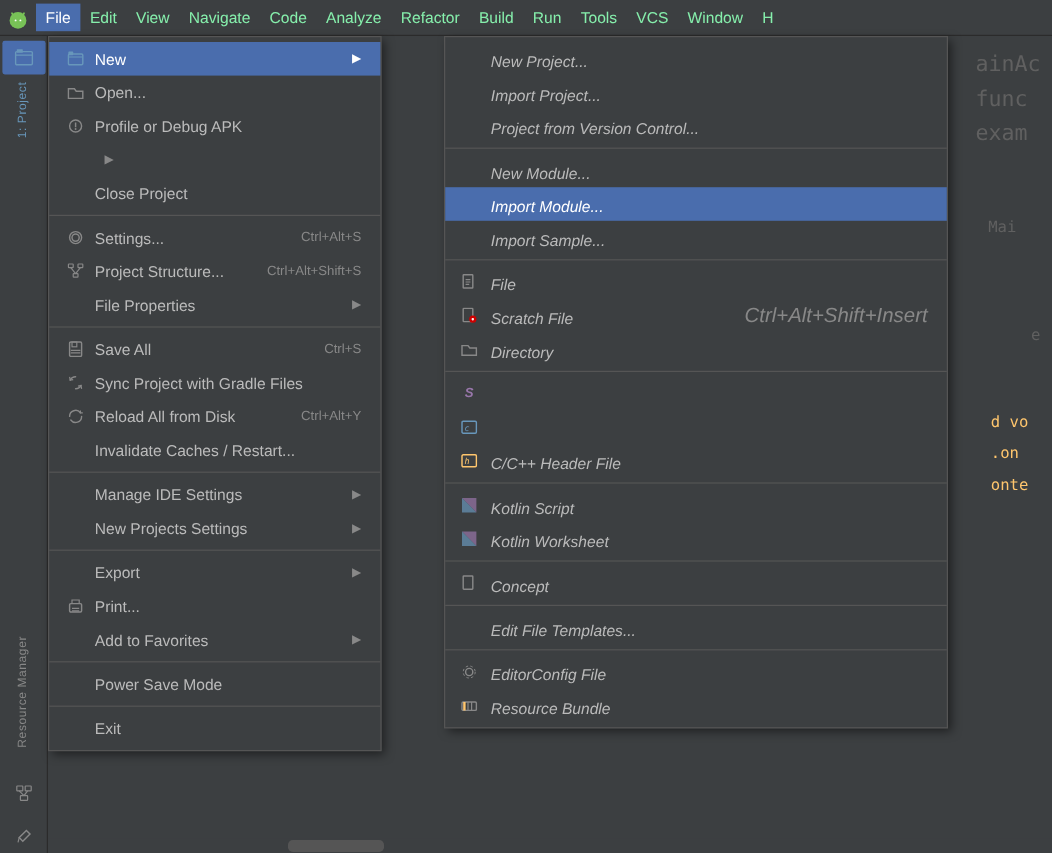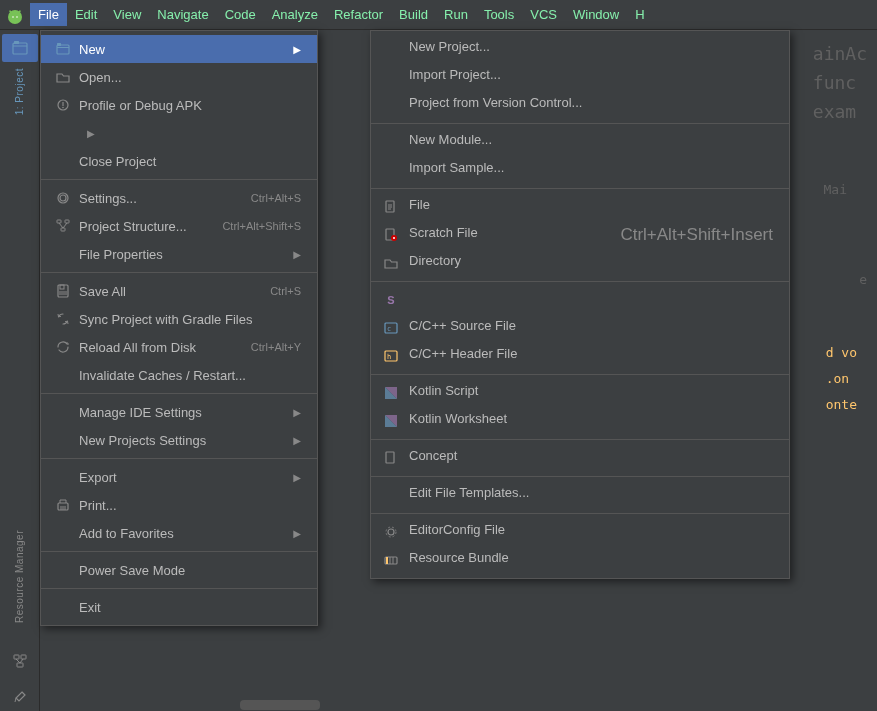--- a/index.html
+++ b/index.html
@@ -136,26 +136,27 @@
       padding: 4px 0;
       z-index: 101;
     }
     
     .new-submenu {
       top: 0px;
     }
 
     .submenu-item {
       display: flex;
-      align-items: flex-start;
+      align-items: flex-end;
       padding: 4px 16px 4px 10px;
       cursor: pointer;
       position: relative;
       min-height: 24px;
       color: #bbbbbb;
+      font-style: italic;
     }
     .submenu-item.highlighted {
       background: #4a6dad;
       color: #ffffff;
     }
     .submenu-item .item-icon {
       width: 20px;
       height: 20px;
       margin-right: 8px;
       display: flex;
@@ -482,20 +483,24 @@
     <span class="item-label">Project from Version Control...</span>
   </div>
 
   <div class="submenu-separator"></div>
 
   <div class="submenu-item">
     <span class="item-icon"></span>
     <span class="item-label">New Module...</span>
   </div>
 
+  <div class="submenu-item highlighted">
+    <span class="item-icon"></span>
+    <span class="item-label">Import Module...</span>
+  </div>
 
   <div class="submenu-item">
     <span class="item-icon"></span>
     <span class="item-label">Import Sample...</span>
   </div>
 
   <div class="submenu-separator"></div>
 
   <div class="submenu-item">
     <span class="item-icon icon-gray">
@@ -537,21 +542,20 @@
     <span class="item-icon" style="color: #9876aa; font-weight: bold; font-size: 11px;">S</span>
   </div>
 
   <div class="submenu-item">
     <span class="item-icon">
       <svg width="14" height="14" viewBox="0 0 14 14">
           <rect x="1" y="2" width="12" height="10" rx="1" fill="none" stroke="#6897bb" stroke-width="1.2"></rect>
           <text x="3" y="10" font-size="7" fill="#6897bb" font-family="monospace">c</text>
         </svg>
     </span>
-    <span class="item-label">C/C++ Source File</span>
   </div>
 
   <div class="submenu-item">
     <span class="item-icon">
       <svg width="14" height="14" viewBox="0 0 14 14">
           <rect x="1" y="2" width="12" height="10" rx="1" fill="none" stroke="#ffc66d" stroke-width="1.2"></rect>
           <text x="3" y="10" font-size="7" fill="#ffc66d" font-family="monospace">h</text>
         </svg>
     </span>
     <span class="item-label">C/C++ Header File</span>

